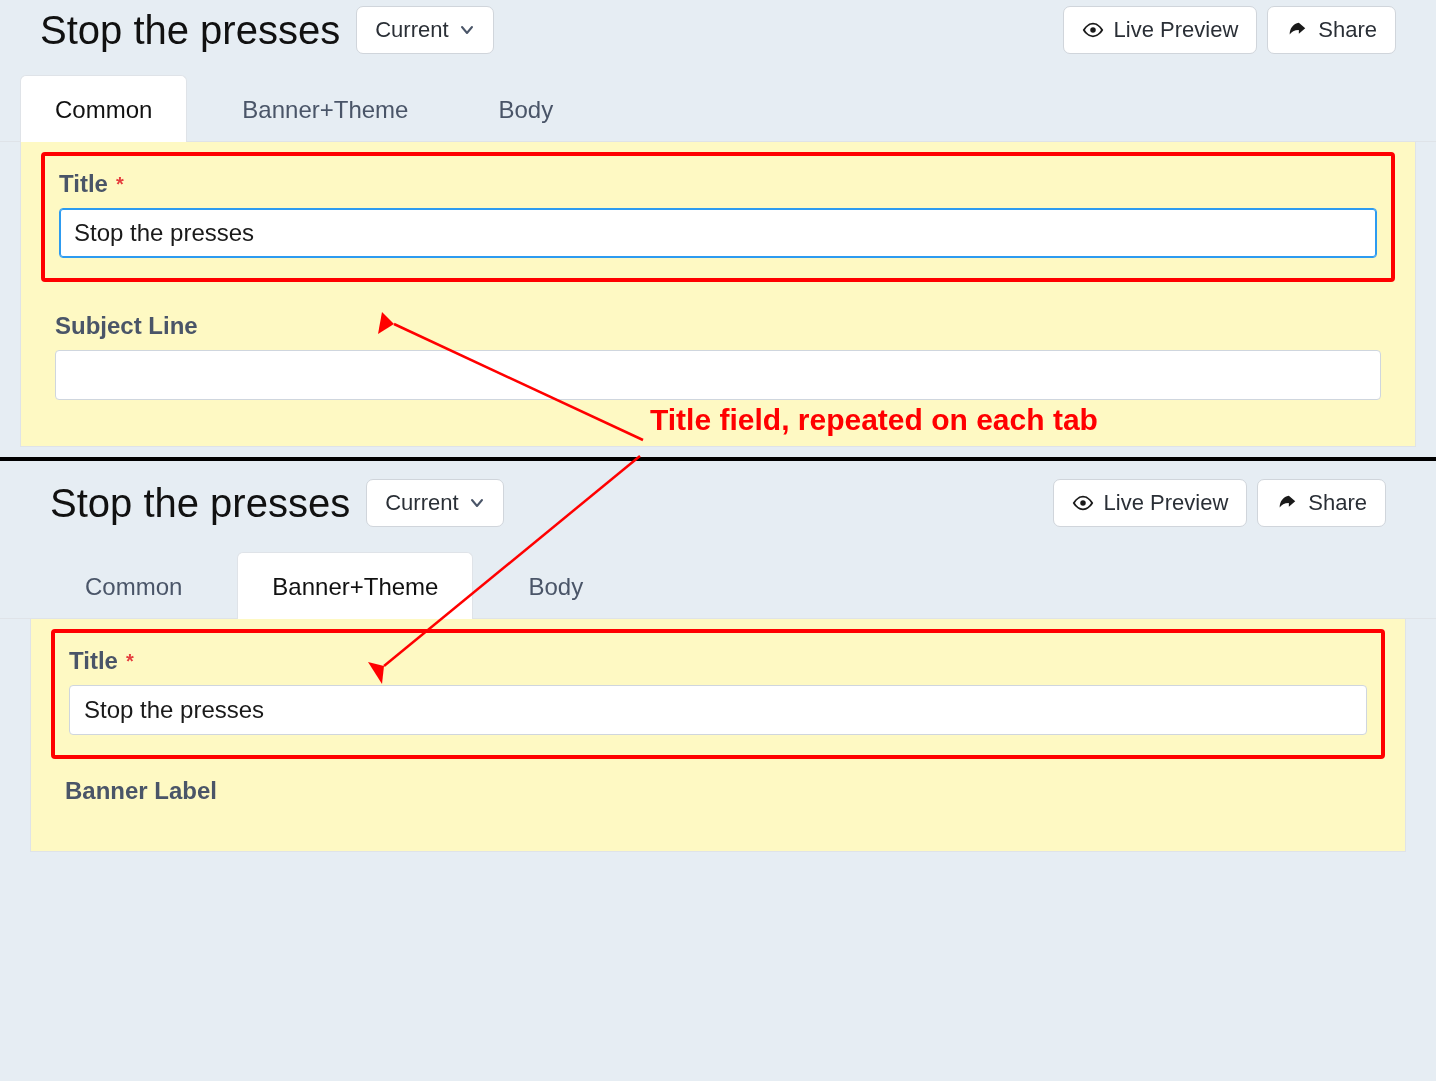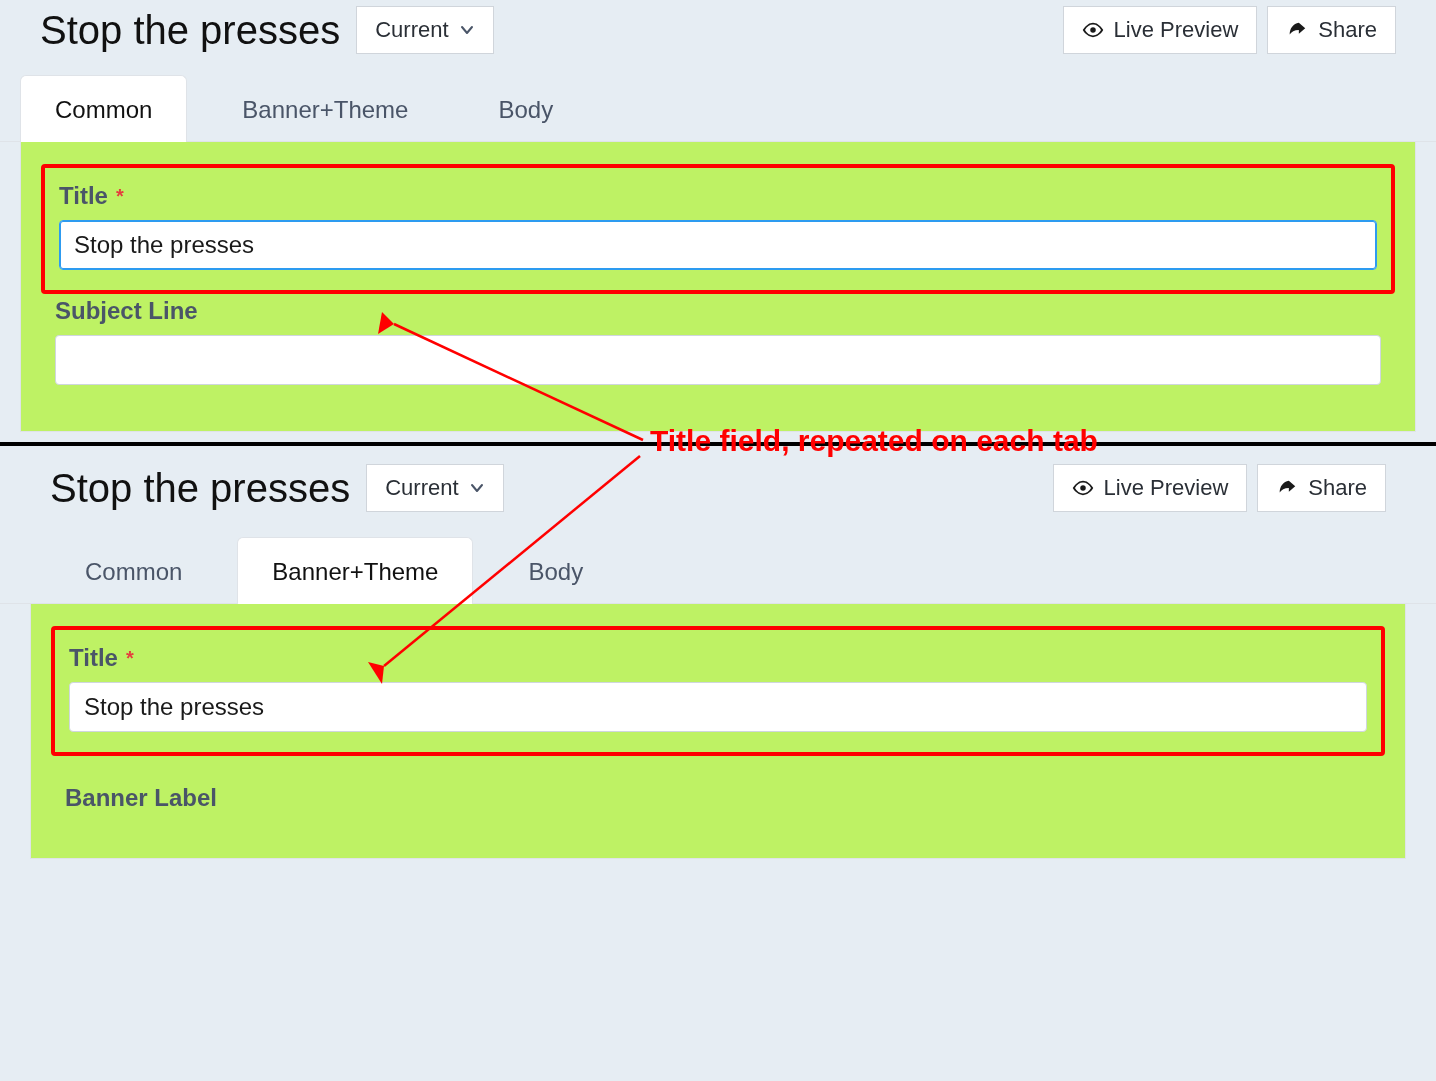--- a/index.html
+++ b/index.html
@@ -20,21 +20,21 @@
     gap: 16px;
   }
   .page-title {
     font-size: 40px;
     font-weight: 400;
     color: #111;
   }
   .btn {
     background: #fff;
     border: 1px solid #d0d5db;
-    border-radius: 0;
+    border-radius: 7px;
     padding: 10px 18px;
     font-size: 22px;
     color: #2a2f36;
     display: inline-flex;
     align-items: center;
     gap: 10px;
     cursor: pointer;
   }
   .btn .icon { display:inline-flex; }
   .spacer { flex: 1; }
@@ -57,22 +57,22 @@
     bottom: -1px;
     margin-left: 20px;
   }
   .tab.active {
     background: #fff;
     color: #111;
     border-color: #dfe3e8;
     border-radius: 6px 6px 0 0;
   }
   .form-area {
-    background: #bef264;
-    padding: 22px 20px 26px;
+    background: #fef9c3;
+    padding: 10px 20px 26px;
     border-left: 1px solid #dfe3e8;
     border-right: 1px solid #dfe3e8;
     border-bottom: 1px solid #dfe3e8;
   }
   .highlight-box {
     border: 4px solid #ff0000;
     border-radius: 4px;
     padding: 14px 14px 20px;
   }
   .field-group { margin-bottom: 20px; }
@@ -168,21 +168,21 @@
     <div class="form-area">
       <div class="highlight-box">
         <div class="field-group" style="margin-bottom:0;">
           <div class="label">
             <span>Title</span>
             <span class="req">*</span>
           </div>
           <input type="text" class="focused" value="Stop the presses" style="">
         </div>
       </div>
-      <div class="field-group" style="margin-top:3px; padding:0 14px;">
+      <div class="field-group" style="margin-top:30px; padding:0 14px;">
         <div class="label">Subject Line</div>
         <input type="text" value="" style="">
       </div>
     </div>
   </div>
 </div>
 
 <div class="panel panel2">
   <div class="header-row">
     <h1 class="page-title">Stop the presses</h1>
@@ -226,28 +226,28 @@
     <div class="form-area">
       <div class="highlight-box">
         <div class="field-group" style="margin-bottom:0;">
           <div class="label">
             <span>Title</span>
             <span class="req">*</span>
           </div>
           <input type="text" value="Stop the presses" style="">
         </div>
       </div>
-      <div class="field-group" style="margin-top:28px; padding:0 14px;">
+      <div class="field-group" style="margin-top:18px; padding:0 14px;">
         <div class="label">Banner Label</div>
       </div>
     </div>
   </div>
 </div>
 
-<div class="annotation" style="left:650px; top:424px;">Title field, repeated on each tab</div>
+<div class="annotation" style="left:650px; top:403px;">Title field, repeated on each tab</div>
 
 <svg class="arrow" style="left:370px; top:300px;" width="280" height="150">
   <line class="ar-line" x1="273" y1="140" x2="24" y2="24"></line>
   <polygon class="ar-head" points="24,24 12,12 8,34"></polygon>
 </svg>
 <svg class="arrow" style="left:360px; top:450px;" width="290" height="240">
   <line class="ar-line" x1="280" y1="6" x2="24" y2="216"></line>
   <polygon class="ar-head" points="24,216 8,212 22,234"></polygon>
 </svg>
 

